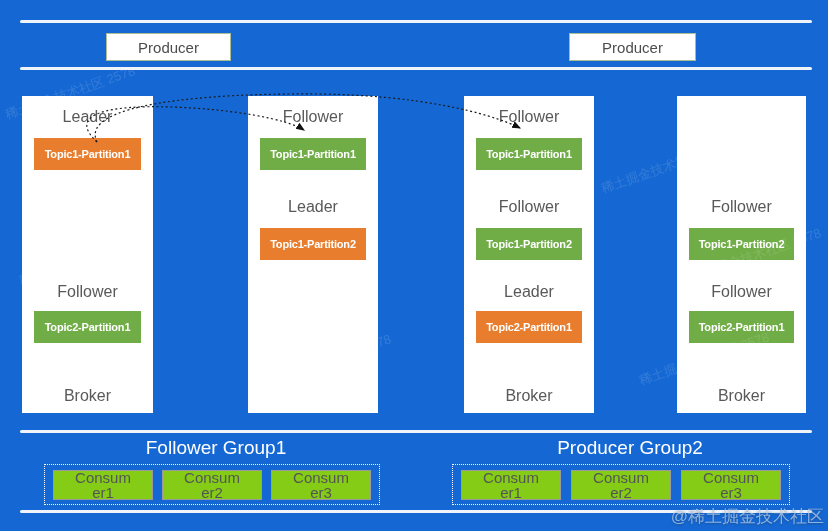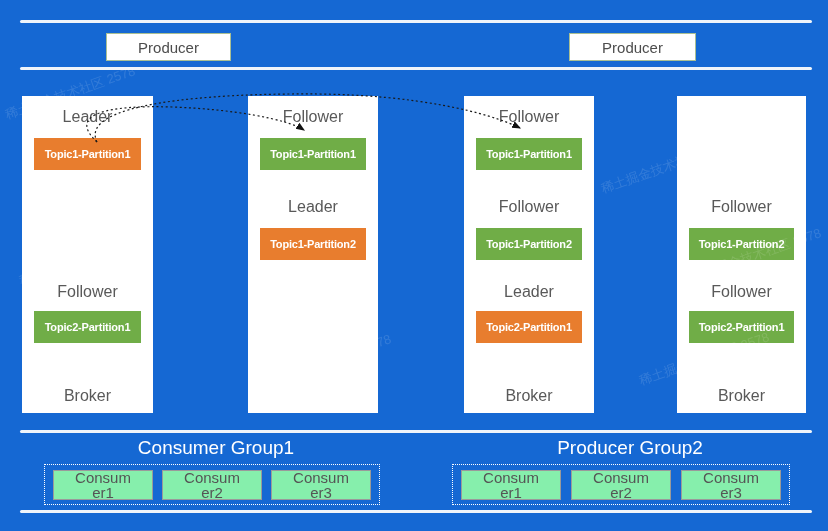--- a/index.html
+++ b/index.html
@@ -56,21 +56,21 @@
   .cg-title.cg2{left:452px;width:356px;}
   .cg-box{
     position:absolute;top:464px;height:41px;
     border:1px dotted #ffffff;box-sizing:border-box;
     display:flex;align-items:center;justify-content:space-between;
     padding:0 8px;
   }
   .cg-box.cg1{left:44px;width:336px;}
   .cg-box.cg2{left:452px;width:338px;}
   .consumer{
-    width:100px;height:30px;background:#86efac;border:1px solid #9a9a9a;
+    width:100px;height:30px;background:#84cc16;border:1px solid #9a9a9a;
     color:#555555;font-size:15px;line-height:1.0;
     display:flex;align-items:center;justify-content:center;
     text-align:center;word-break:break-all;
     padding:0 19px;box-sizing:border-box;
   }
   .arrows{
     position:absolute;left:0;top:0;width:828px;height:531px;
     pointer-events:none;
   }
   .wm{
@@ -134,36 +134,37 @@
       <marker id="arrw" markerWidth="9" markerHeight="8" refX="6.5" refY="3" orient="auto">
         <path d="M0,0 L7.5,3 L0,6 z" fill="#111111"></path>
       </marker>
     </defs>
     <path d="M 97 142 C 66 113, 110 105, 172 107 C 232 109, 287 119, 304 130" fill="none" stroke="#1a1a1a" stroke-width="1.2" stroke-dasharray="2 2.6" marker-end="url(#arrw)"></path>
     <path d="M 97 142 C 78 103, 210 93, 318 94 C 415 95, 488 112, 520 128" fill="none" stroke="#1a1a1a" stroke-width="1.2" stroke-dasharray="2 2.6" marker-end="url(#arrw)"></path>
   </svg>
 
   <div class="hline" style="top:430px"></div>
 
-  <div class="cg-title cg1">Consumer Group1</div>
+  <div class="cg-title cg1">Follower Group1</div>
   <div class="cg-title cg2">Producer Group2</div>
 
   <div class="cg-box cg1">
       <div class="consumer">Consumer1</div>
       <div class="consumer">Consumer2</div>
       <div class="consumer">Consumer3</div>
     </div>
   <div class="cg-box cg2">
       <div class="consumer">Consumer1</div>
       <div class="consumer">Consumer2</div>
       <div class="consumer">Consumer3</div>
     </div>
 
   <div class="hline" style="top:510px"></div>
 
+  <div class="wm-corner">@稀土掘金技术社区</div>
 
 <div class="wm" style="left: 2px; top: 84px;">稀土掘金技术社区 2578</div>
     <div class="wm" style="left: 598px; top: 158px;">稀土掘金技术社区 2578</div>
     <div class="wm" style="left: 16px; top: 250px;">稀土掘金技术社区 2578</div>
     <div class="wm" style="left: 258px; top: 352px;">稀土掘金技术社区 2578</div>
     <div class="wm" style="left: 636px; top: 350px;">稀土掘金技术社区 2578</div>
     <div class="wm" style="left: 688px; top: 246px;">稀土掘金技术社区 2578</div>
   </div>
 
 </body></html>

